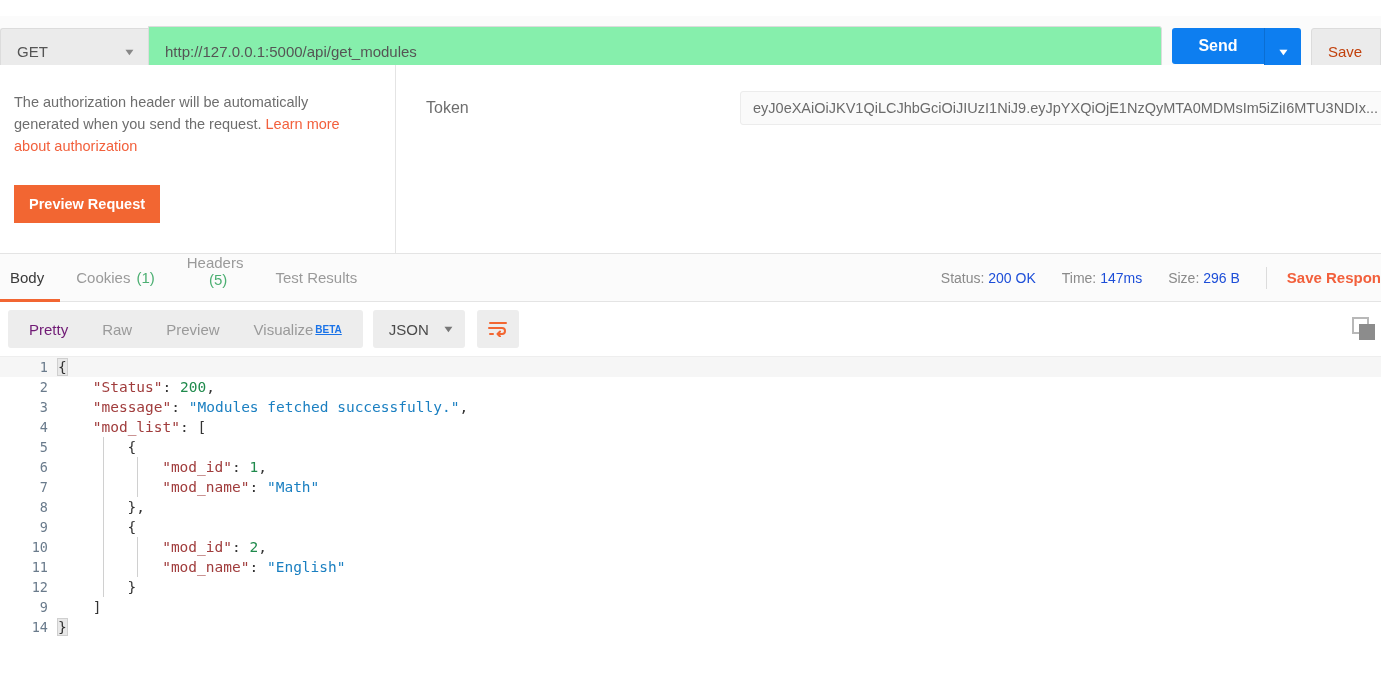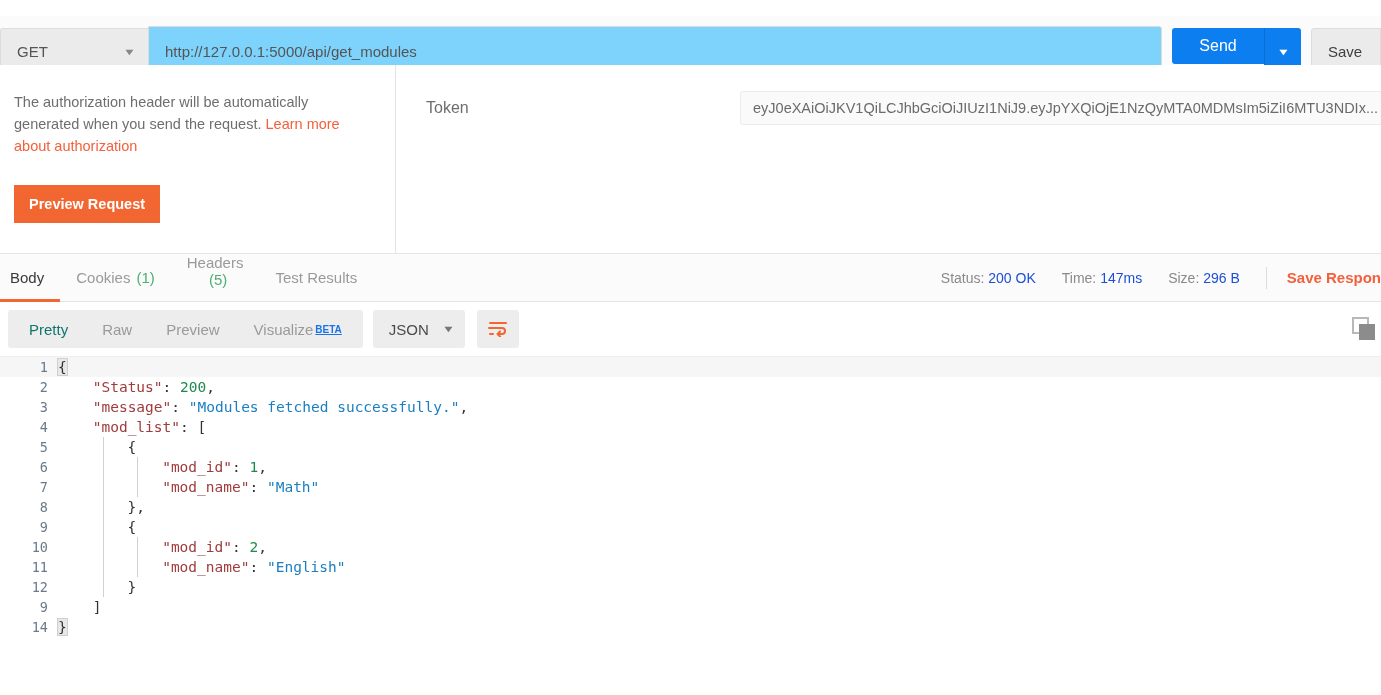--- a/index.html
+++ b/index.html
@@ -28,56 +28,56 @@
     display: flex; align-items: center; justify-content: space-between;
     padding: 0 14px 0 16px;
     color: #555; font-size: 15px;
     cursor: pointer;
   }
   .method-select .caret {
     color: #888; font-size: 9px; transform: scaleX(1.5);
   }
   .url-input {
     flex: 1; height: 51px;
-    background: #7dd3fc;
+    background: #86efac;
     border: 1px solid #dcdcdc;
     border-radius: 0 3px 3px 0;
     display: flex; align-items: center;
     padding: 0 16px;
     color: #555; font-size: 15px;
     cursor: text;
     margin-right: 10px;
   }
   .send-wrap {
     display: flex; height: 48px; margin-right: 10px;
   }
   .send-btn {
     background: #0d7ef0; color: #fff;
     border: none; border-radius: 3px 0 0 3px;
     width: 92px; height: 36px;
-    font-size: 16px; font-weight: normal;
+    font-size: 16px; font-weight: bold;
     font-family: "Liberation Sans", sans-serif;
     cursor: pointer;
   }
   .send-caret {
     background: #0d7ef0; color: #fff;
     border: none; border-left: 1px solid #0b6ed2;
     border-radius: 0 3px 3px 0;
     width: 37px; height: 48px;
     font-size: 9px; cursor: pointer;
     display: flex; align-items: center; justify-content: center;
   }
   .send-caret span { transform: scaleX(1.5); }
   .save-btn {
     background: #ebebeb; border: 1px solid #dcdcdc;
     border-radius: 3px 0 0 3px;
     height: 48px; min-width: 70px;
     display: flex; align-items: center;
     padding: 0 16px;
-    color: #404040; font-size: 15px; cursor: pointer;
+    color: #c2410c; font-size: 15px; cursor: pointer;
   }
 
   
   .auth-area {
     position: absolute; left: 0; top: 65px;
     width: 1381px; height: 189px;
     background: #ffffff;
     border-bottom: 1px solid #e4e4e4;
     display: flex;
   }
@@ -163,21 +163,21 @@
     background: #ededed; border-radius: 3px;
     height: 38px; display: flex; align-items: center;
     padding: 0 4px;
   }
   .fmt-item {
     padding: 0 17px; height: 38px;
     display: flex; align-items: center;
     font-size: 15px; color: #9a9a9a; cursor: pointer;
     position: relative;
   }
-  .fmt-item.active { color: #0f766e; }
+  .fmt-item.active { color: #701a75; }
   .beta {
     color: #1a73e8; font-size: 10px; font-weight: bold;
     vertical-align: super; margin-left: 2px; text-decoration: underline;
   }
   .json-sel {
     background: #ededed; border-radius: 3px;
     height: 38px; margin-left: 10px;
     display: flex; align-items: center; justify-content: space-between;
     padding: 0 12px 0 16px; min-width: 92px;
     font-size: 15px; color: #4a4a4a; cursor: pointer;

